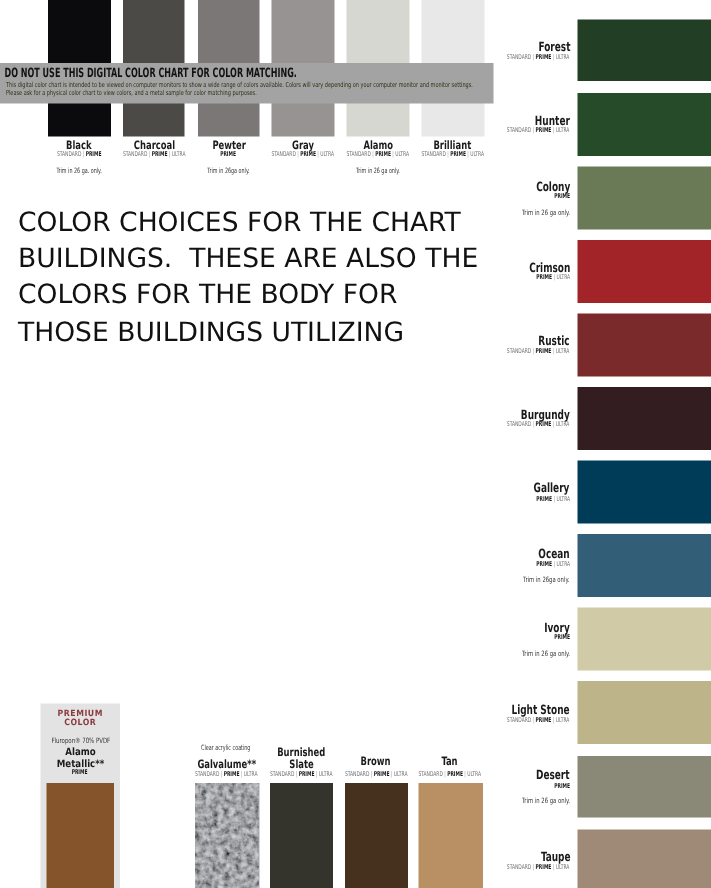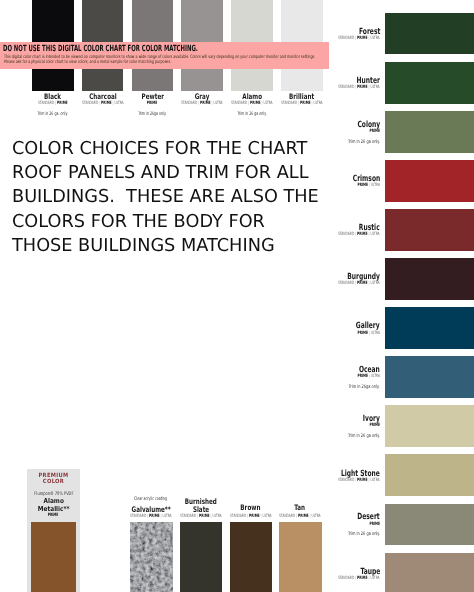--- a/index.html
+++ b/index.html
@@ -97,21 +97,21 @@
 
 <div id="top-row">
     <div class="top-sw" style="left: 32px; height: 90.8px; background: rgb(11, 11, 13);"></div>
     <div class="top-sw" style="left: 81.8px; height: 90.8px; background: rgb(75, 74, 71);"></div>
     <div class="top-sw" style="left: 131.6px; height: 90.8px; background: rgb(122, 119, 118);"></div>
     <div class="top-sw" style="left: 181.4px; height: 90.8px; background: rgb(150, 147, 146);"></div>
     <div class="top-sw" style="left: 231.2px; height: 90.8px; background: rgb(215, 215, 210);"></div>
     <div class="top-sw" style="left: 281px; height: 90.8px; background: rgb(232, 232, 232);"></div>
   </div>
 
-<div class="banner" style="background: #fca5a5; color: rgb(26, 26, 26);">
+<div class="banner" style="background: #a3a3a3; color: rgb(26, 26, 26);">
   <div class="banner-head">DO NOT USE THIS DIGITAL COLOR CHART FOR COLOR MATCHING.</div>
   <div class="banner-sub l1">This digital color chart is intended to be viewed on computer monitors to show a wide range of colors available. Colors will vary depending on your computer monitor and monitor settings.</div>
   <div class="banner-sub l2">Please ask for a physical color chart to view colors, and a metal sample for color matching purposes.</div>
 </div>
 
 <div id="top-caps">
     <div class="cap" style="left: 32px; top: 0px;">
       <div class="ln t-nm" style="top:92.9px"><span>Black</span></div>
       <div class="ln t-gr" style="top:102px"><span><span class="g-off">STANDARD</span><span class="g-sep"> | </span><span class="g-on">PRIME</span></span></div>
       <div class="ln t-nt" style="top:112px"><span>Trim in 26 ga. only.</span></div>
@@ -135,24 +135,23 @@
       <div class="ln t-nt" style="top:112px"><span>Trim in 26 ga only.</span></div>
     </div>
     <div class="cap" style="left: 281px; top: 0px;">
       <div class="ln t-nm" style="top:92.9px"><span>Brilliant</span></div>
       <div class="ln t-gr" style="top:102px"><span><span class="g-off">STANDARD</span><span class="g-sep"> | </span><span class="g-on">PRIME</span><span class="g-sep"> | </span><span class="g-off">ULTRA</span></span></div>
     </div>
   </div>
 
 <div class="headline" id="headline">
     <div class="hl">COLOR CHOICES FOR THE CHART</div>
-    <div class="hl">ROOF PANELS AND TRIM FOR ALL</div>
     <div class="hl">BUILDINGS.  THESE ARE ALSO THE</div>
     <div class="hl">COLORS FOR THE BODY FOR</div>
-    <div class="hl">THOSE BUILDINGS MATCHING</div>
+    <div class="hl">THOSE BUILDINGS UTILIZING</div>
   </div>
 
 <div id="right-col">
     <div class="rc-sw" style="top: 12.9px; height: 41.6px; background: rgb(34, 63, 38);"></div>
     <div class="rc-cap" style="top: 12.9px;">
       <div class="ln t-big" style="top:15.1px"><span>Forest</span></div>
       <div class="ln t-gr" style="top:24.3px"><span><span class="g-off">STANDARD</span><span class="g-sep"> | </span><span class="g-on">PRIME</span><span class="g-sep"> | </span><span class="g-off">ULTRA</span></span></div>
     </div>
     <div class="rc-sw" style="top: 61.96px; height: 41.6px; background: rgb(37, 75, 40);"></div>
     <div class="rc-cap" style="top: 61.96px;">

